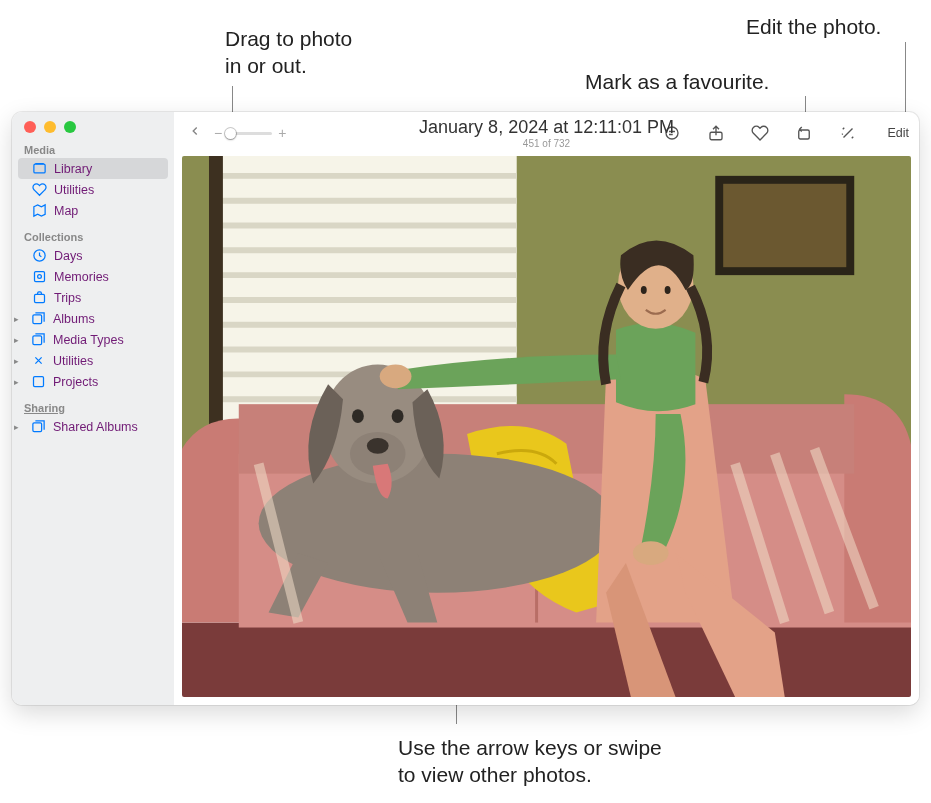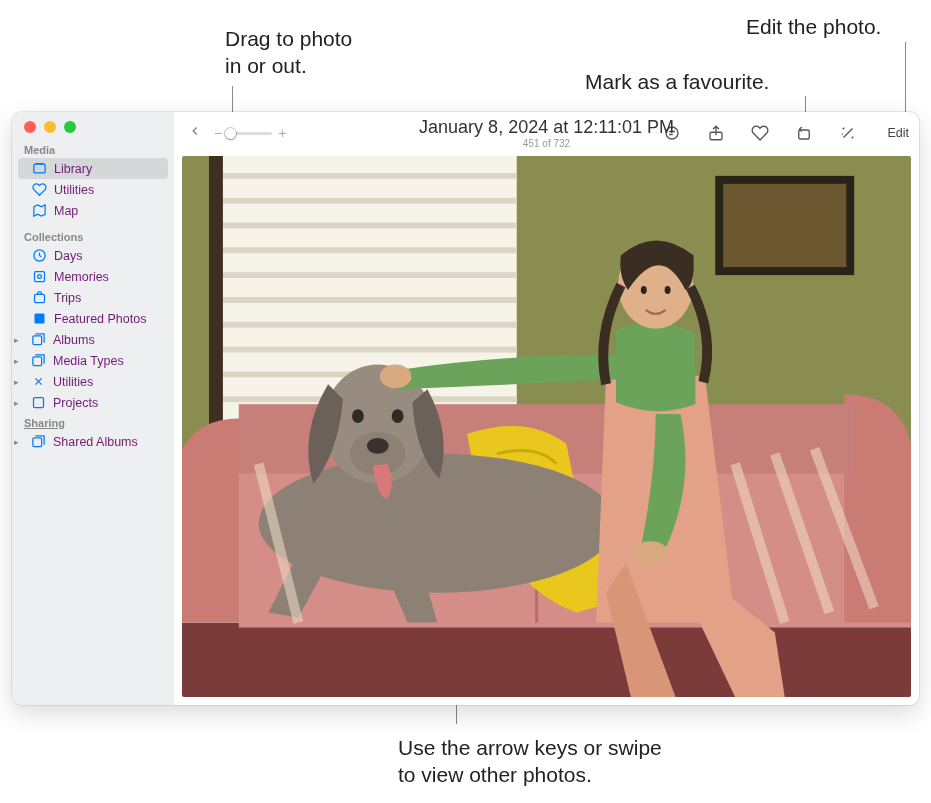--- a/index.html
+++ b/index.html
@@ -114,26 +114,20 @@
         </svg>
       <span class="label">Memories</span>
     </div>
     <div class="sb-item">
       <svg viewBox="0 0 24 24" fill="none" stroke="currentColor" stroke-width="2">
           <rect x="4" y="7" width="16" height="13" rx="2"></rect>
           <path d="M9 7V5a2 2 0 012-2h2a2 2 0 012 2v2"></path>
         </svg>
       <span class="label">Trips</span>
     </div>
-    <div class="sb-item">
-      <svg viewBox="0 0 24 24" fill="currentColor">
-          <rect x="4" y="4" width="16" height="16" rx="2"></rect>
-        </svg>
-      <span class="label">Featured Photos</span>
-    </div>
     <div class="sb-item indent">
       <span class="disc-tri">▸</span>
       <svg viewBox="0 0 24 24" fill="none" stroke="currentColor" stroke-width="2">
           <rect x="3" y="6" width="14" height="14" rx="2"></rect>
           <path d="M7 3h14v14"></path>
         </svg>
       <span class="label">Albums</span>
     </div>
     <div class="sb-item indent">
       <span class="disc-tri">▸</span>
@@ -151,21 +145,21 @@
       <span class="label">Utilities</span>
     </div>
     <div class="sb-item indent">
       <span class="disc-tri">▸</span>
       <svg viewBox="0 0 24 24" fill="none" stroke="currentColor" stroke-width="2">
           <rect x="4" y="4" width="16" height="16" rx="2"></rect>
         </svg>
       <span class="label">Projects</span>
     </div>
 
-    <div class="sb-section" style="text-decoration:underline;">Sharing</div>
+    <div class="sb-section" style="margin-top:6px;text-decoration:underline;">Sharing</div>
     <div class="sb-item indent">
       <span class="disc-tri">▸</span>
       <svg viewBox="0 0 24 24" fill="none" stroke="currentColor" stroke-width="2">
           <rect x="3" y="6" width="14" height="14" rx="2"></rect>
           <path d="M7 3h14v14"></path>
         </svg>
       <span class="label">Shared Albums</span>
     </div>
   </div>
 

